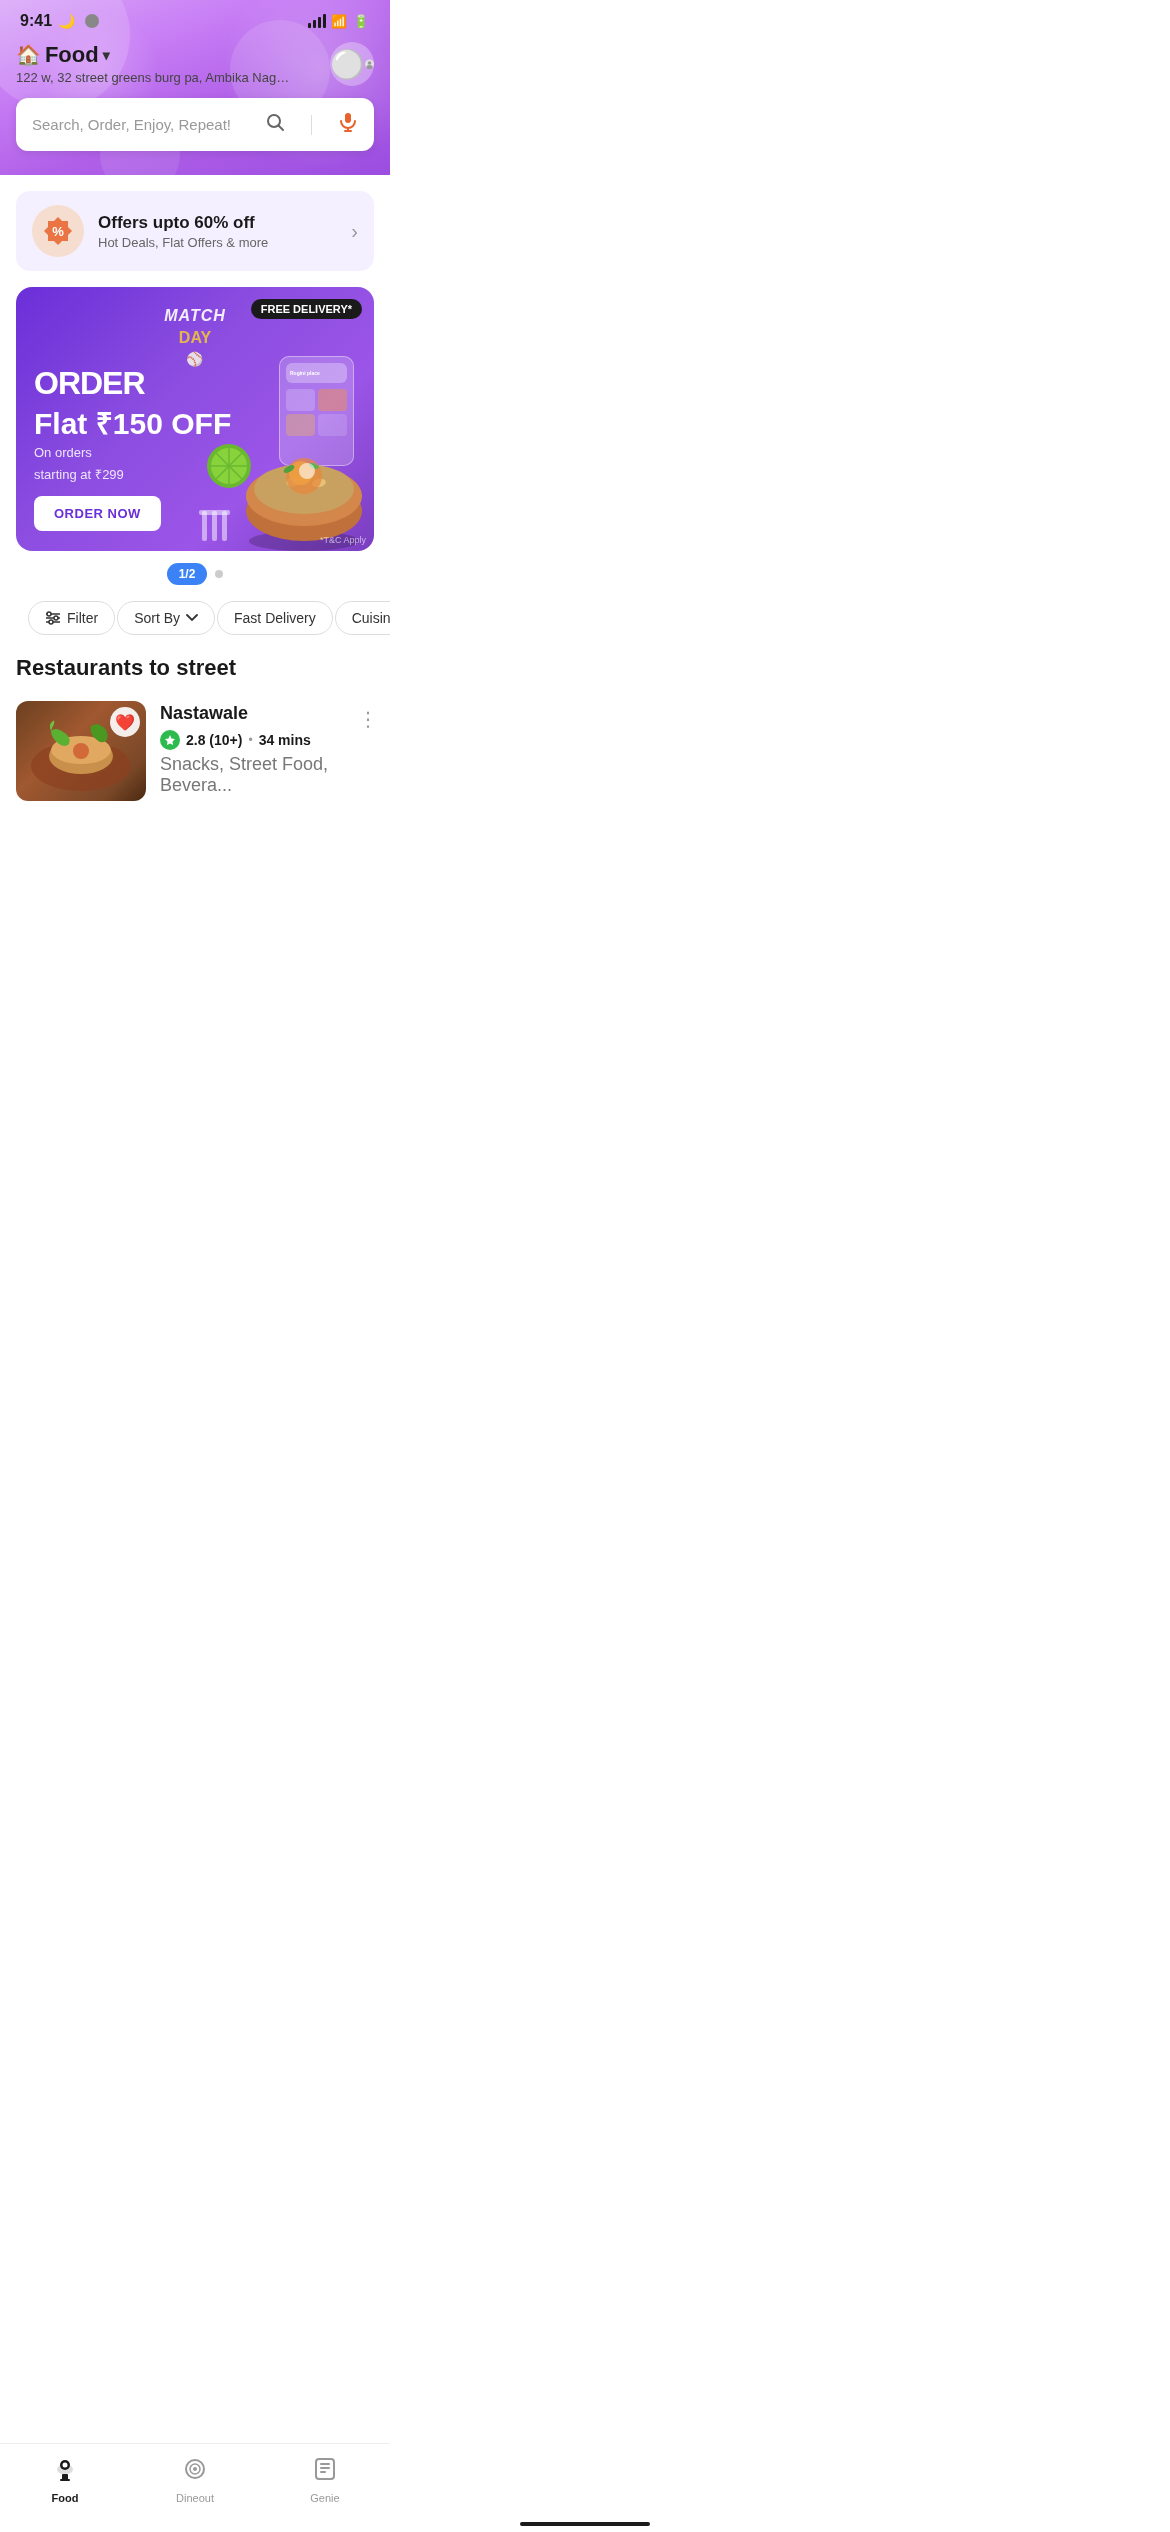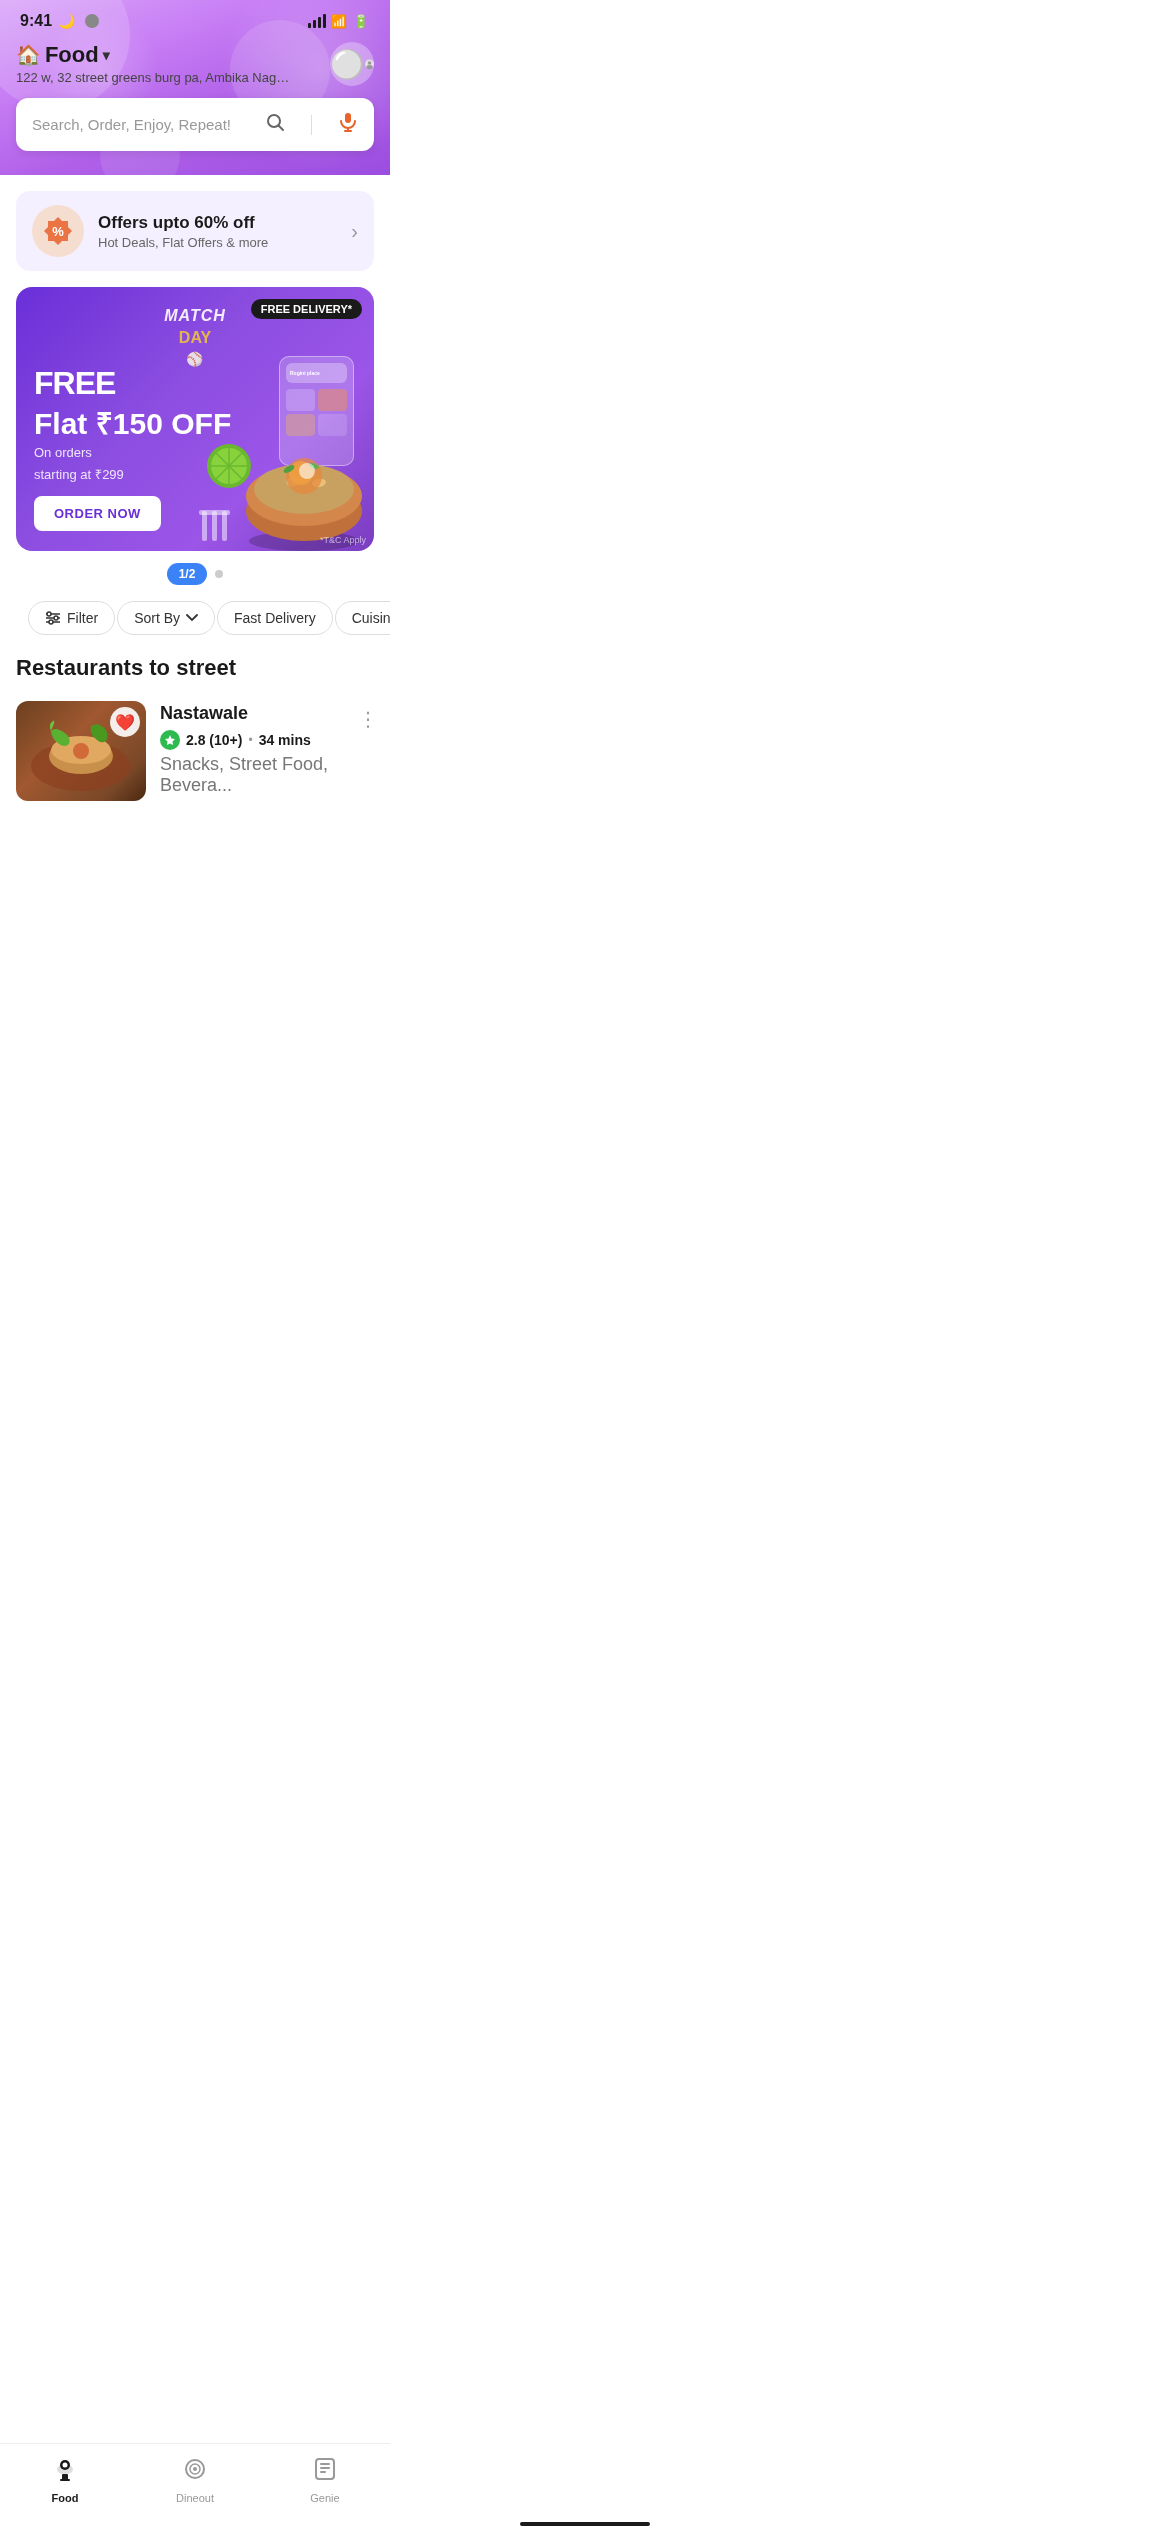--- a/index.html
+++ b/index.html
@@ -641,21 +641,21 @@
     <div class="promo-slide">
       <div class="promo-top-badge">FREE DELIVERY*</div>
 
       <div class="promo-content">
         <div class="promo-brand">
           <div class="match-day-text">
             <span style="font-style:italic;letter-spacing:1px;">MATCH</span>
               <span style="color:#f0c040;">DAY</span>
             <span class="ball-icon">⚾</span>
           </div>
-          <div class="mania-text">FREE</div>
+          <div class="mania-text">ORDER</div>
         </div>
         <div>
           <div class="promo-offer">Flat ₹150 OFF</div>
           <div class="promo-desc">On orders</div>
           <div class="promo-desc">starting at ₹299</div>
         </div>
         <button class="order-btn">ORDER NOW</button>
       </div>
 
       <div class="promo-food-img">

